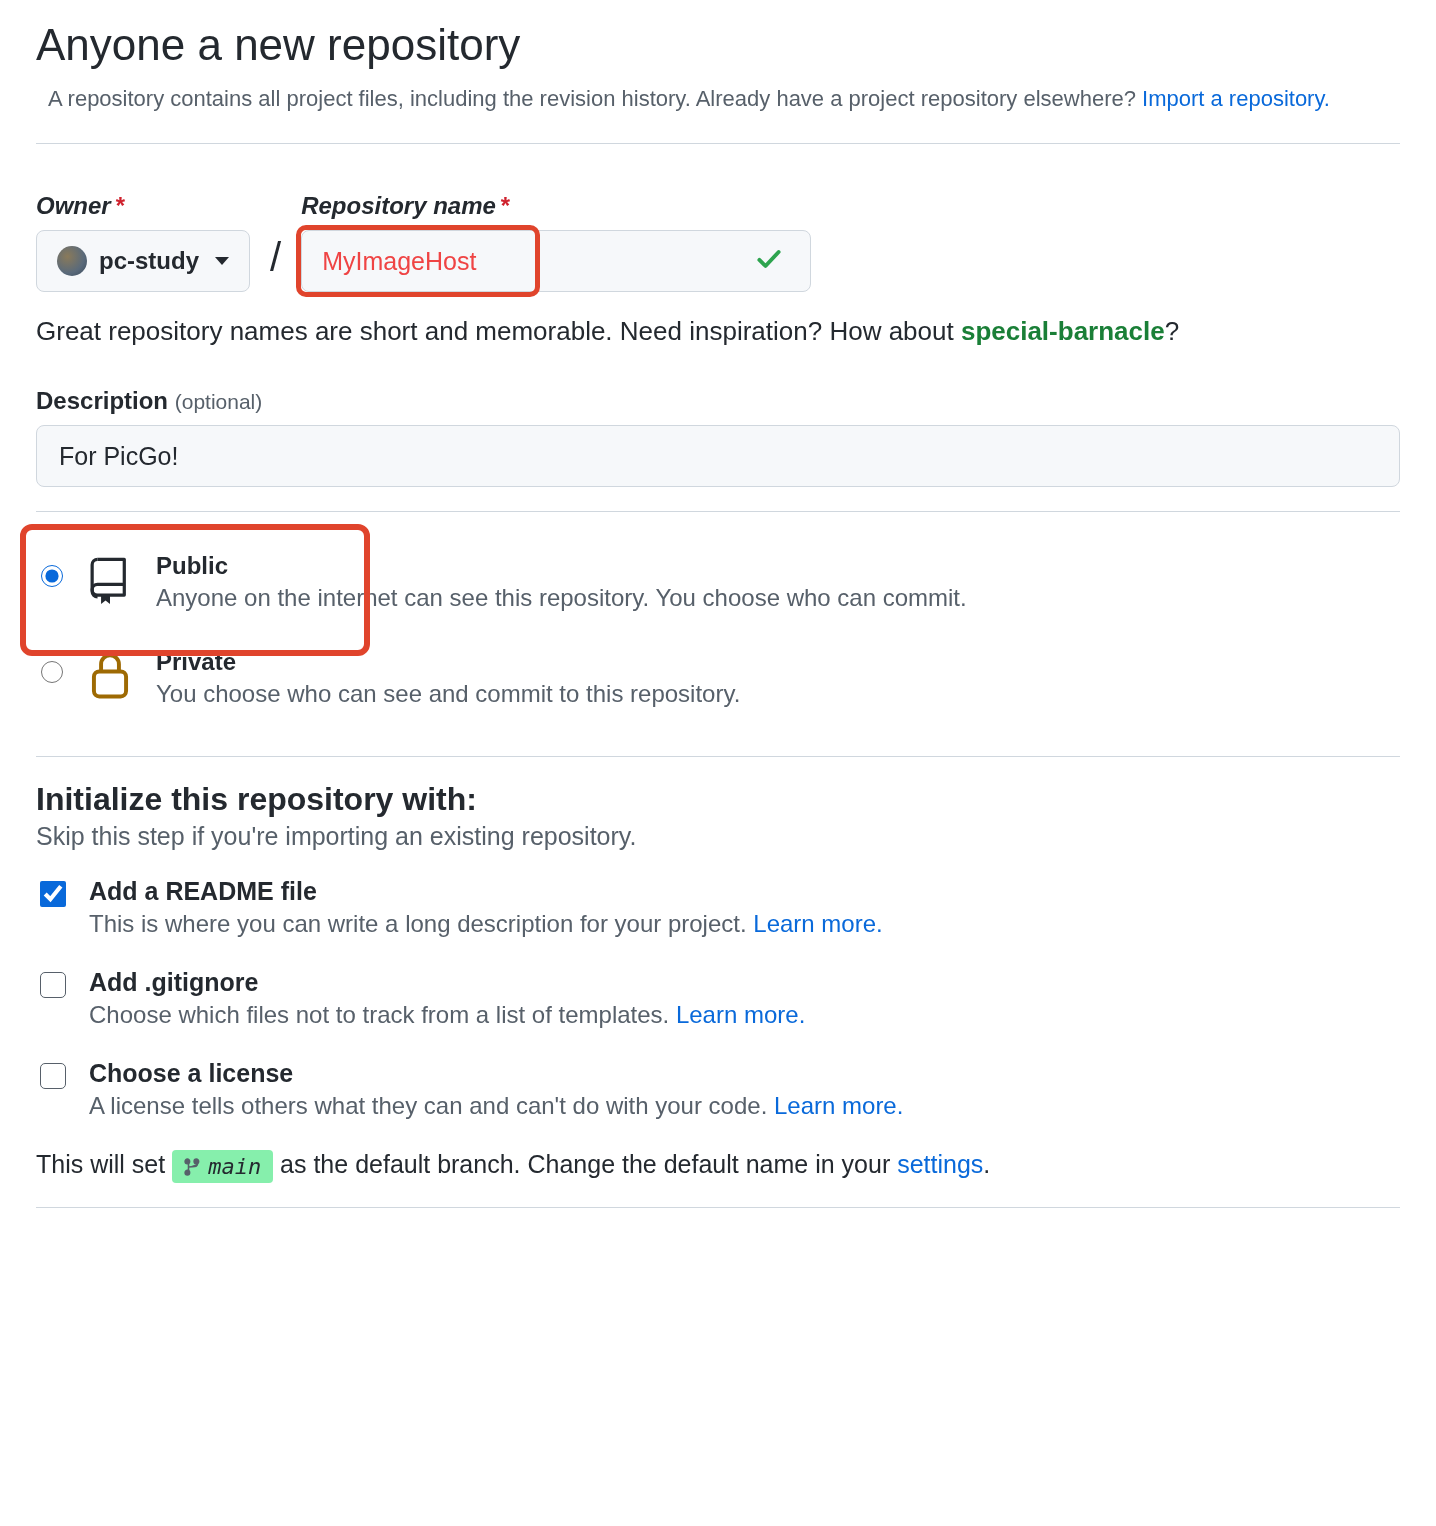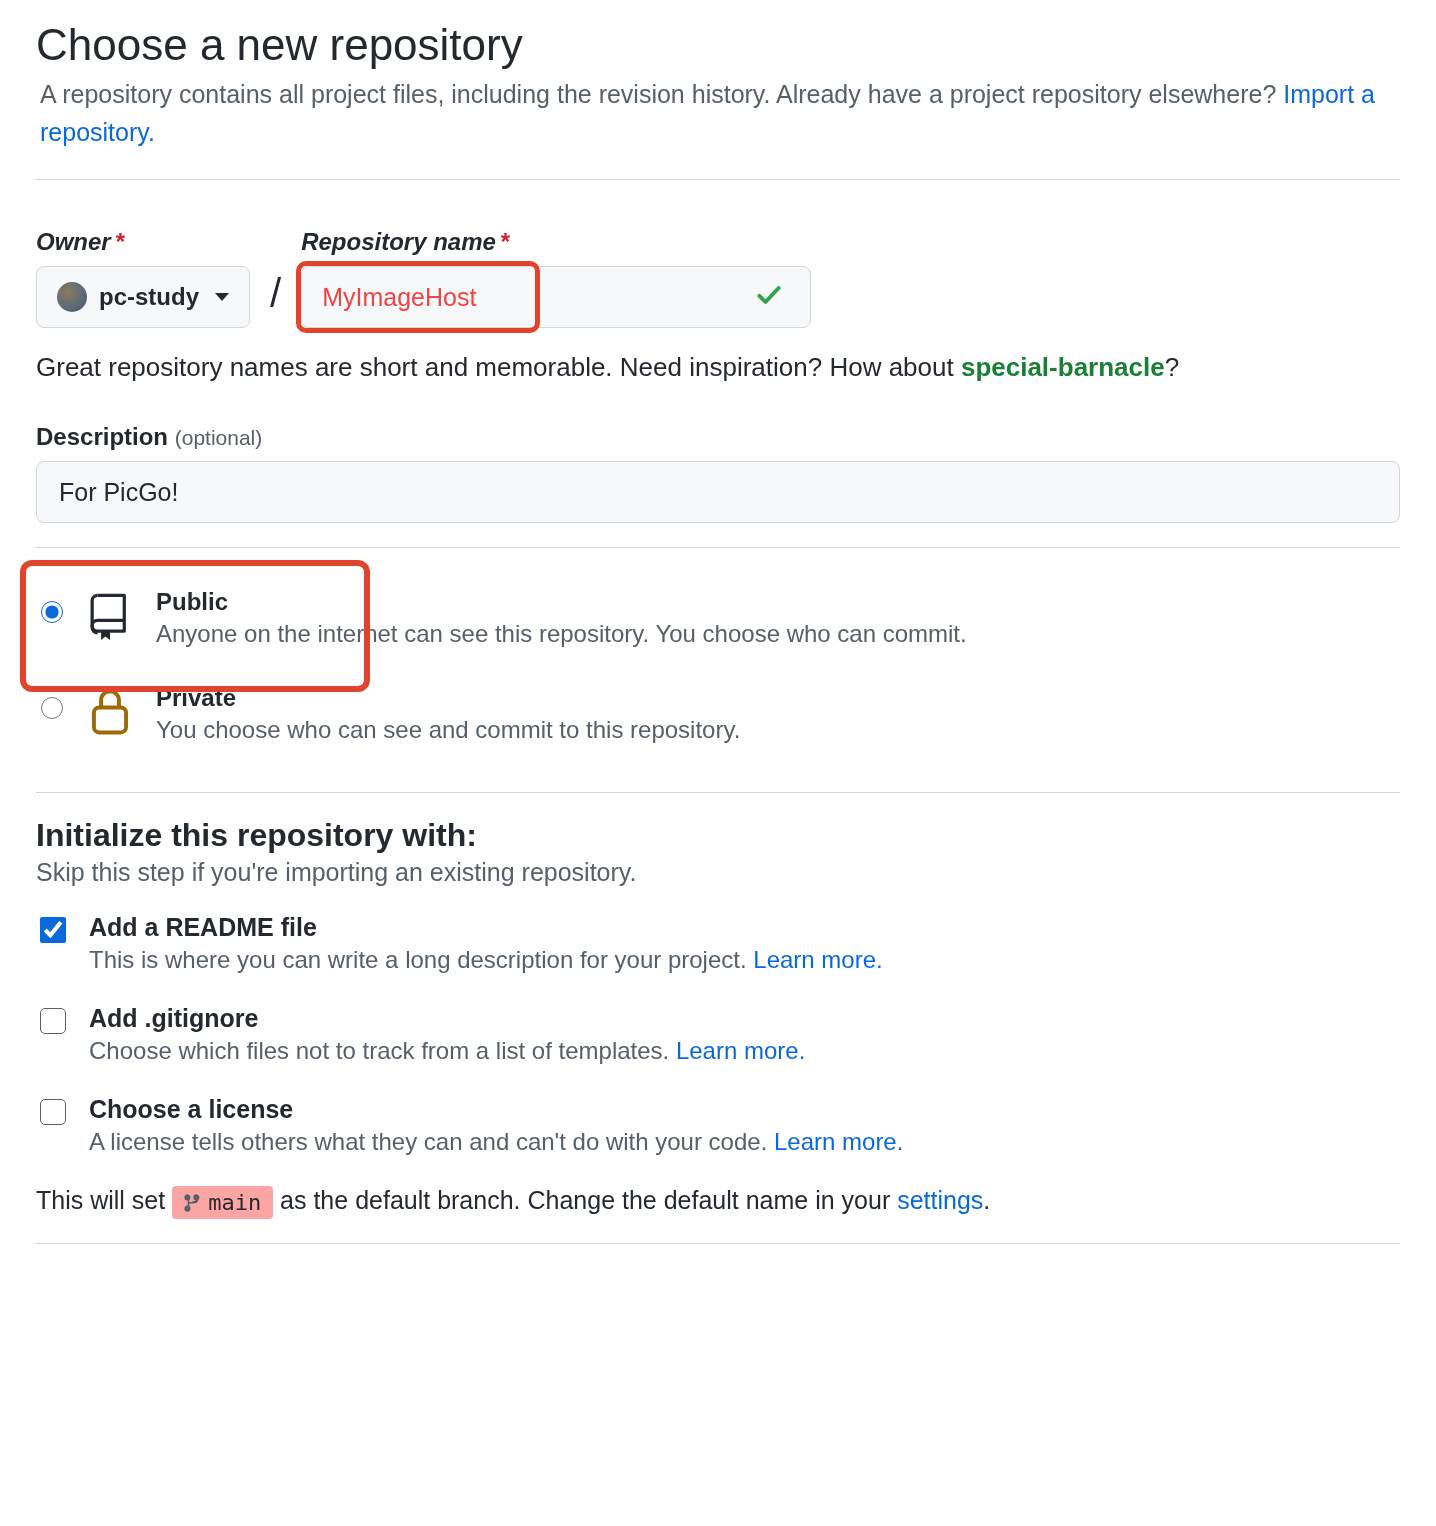--- a/index.html
+++ b/index.html
@@ -13,24 +13,24 @@
   .container {
     max-width: 1436px;
     padding: 0 36px 40px 36px;
   }
   h1 {
     font-size: 44px;
     font-weight: 400;
     margin: 20px 0 6px 0;
   }
   .subtitle {
-    font-size: 25px;
+    font-size: 22px;
     color: #57606a;
     line-height: 1.5;
-    margin: 4px;
+    margin: 12px;
   }
   .link {
     color: #0969da;
     text-decoration: none;
     cursor: pointer;
   }
   hr.sep {
     border: none;
     border-top: 1.5px solid #d0d7de;
     margin: 28px 0 48px 0;
@@ -233,44 +233,45 @@
   }
   .branch-line {
     font-size: 25px;
     color: #24292f;
     margin: 10px 0 10px 0;
   }
   .branch-pill {
     display: inline-flex;
     align-items: center;
     gap: 6px;
-    background: #fca5a5;
+    background: #86efac;
     border-radius: 4px;
     padding: 4px 12px;
     font-size: 22px;
     font-family: ui-monospace, SFMono-Regular, Menlo, monospace;
     vertical-align: middle;
+    font-style: italic;
   }
   .create-btn {
     background: #2da44e;
     color: #fff;
     border: 1.5px solid rgba(27,31,36,0.15);
     border-radius: 8px;
     padding: 14px 24px;
     font-size: 24px;
     font-weight: 500;
     cursor: pointer;
     margin-top: 16px;
   }
 </style>
 </head>
 <body>
 
 <div class="container">
-  <h1>Choose a new repository</h1>
+  <h1>Anyone a new repository</h1>
   <p class="subtitle">
     <span>A repository contains all project files, including the revision history. Already have a project repository elsewhere? </span><a class="link">Import a repository.</a>
   </p>
 
   <hr class="sep">
 
   <div class="row-owner">
     <div class="form-group">
       <div class="label">
         <span>Owner</span><span class="required">*</span>

